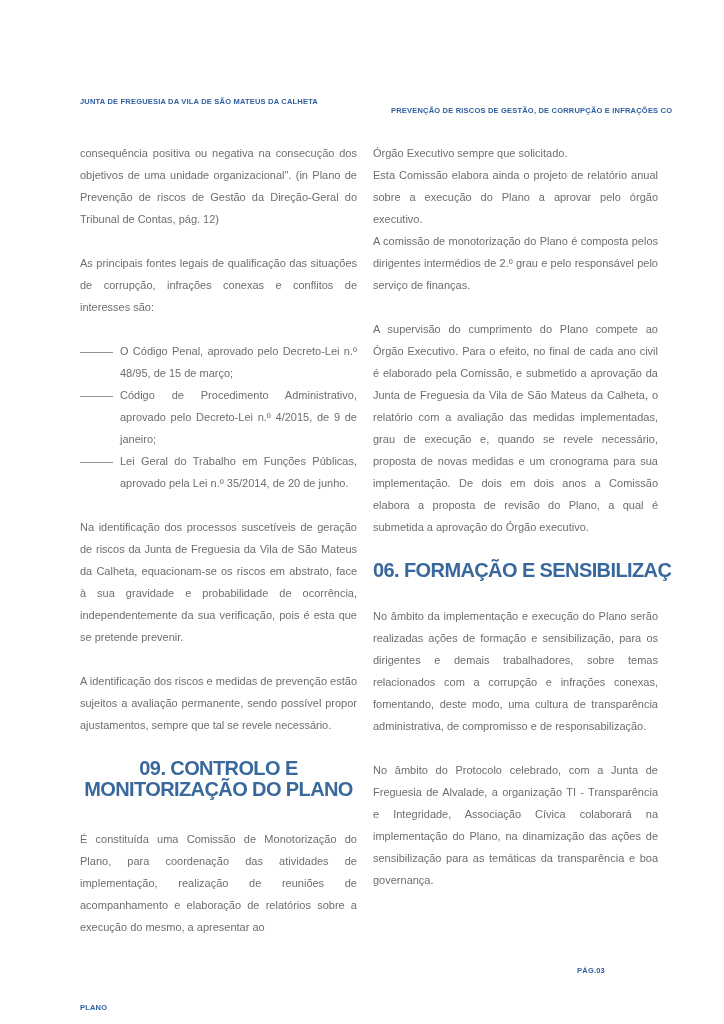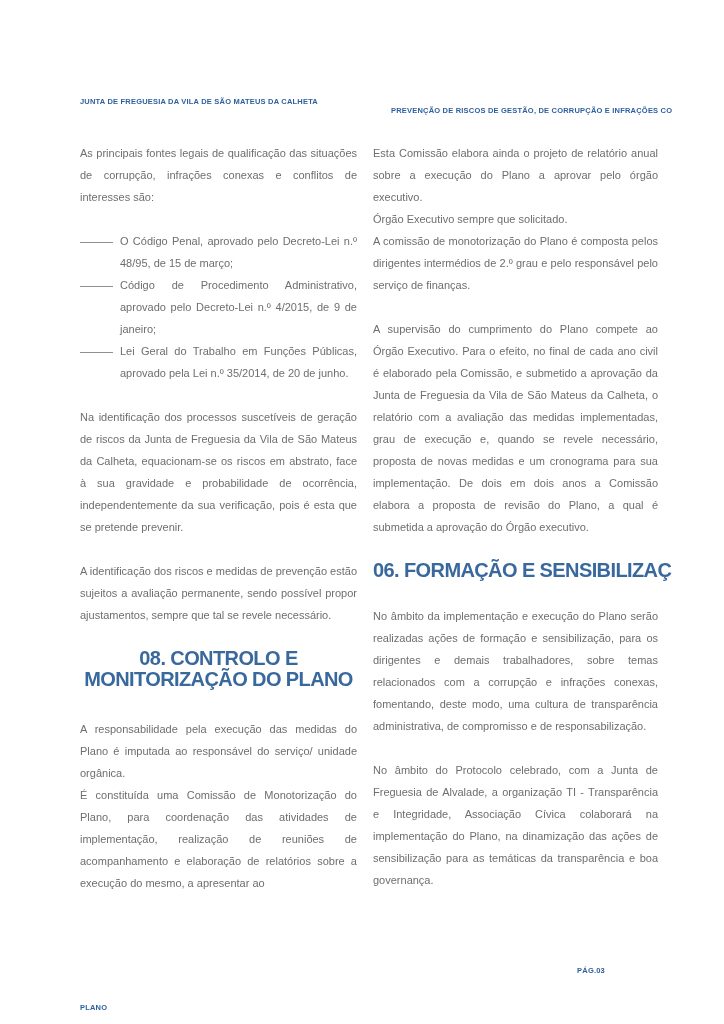--- a/index.html
+++ b/index.html
@@ -59,20 +59,21 @@
 </style>
 </head>
 <body>
 
 <div class="page">
 
   <div class="hdr-left">JUNTA DE FREGUESIA DA VILA DE SÃO MATEUS DA CALHETA</div>
   <div class="hdr-right">PREVENÇÃO DE RISCOS DE GESTÃO, DE CORRUPÇÃO E INFRAÇÕES CONEXAS</div>
 
   <div class="col col-left">
+    <p class="para">consequência positiva ou negativa na consecução dos objetivos de uma unidade organizacional". (in Plano de Prevenção de riscos de Gestão da Direção-Geral do Tribunal de Contas, pág. 12)</p>
     <p class="para">As principais fontes legais de qualificação das situações de corrupção, infrações conexas e conflitos de interesses são:</p>
 
     <div class="src-list">
       <div class="li">
         <span class="dash">———</span>
         <span class="li-text">O Código Penal, aprovado pelo Decreto-Lei n.º 48/95, de 15 de março;</span>
       </div>
       <div class="li">
         <span class="dash">———</span>
         <span class="li-text">Código de Procedimento Administrativo, aprovado pelo Decreto-Lei n.º 4/2015, de 9 de janeiro;</span>
@@ -80,34 +81,33 @@
       <div class="li">
         <span class="dash">———</span>
         <span class="li-text">Lei Geral do Trabalho em Funções Públicas, aprovado pela Lei n.º 35/2014, de 20 de junho.</span>
       </div>
     </div>
 
     <p class="para">Na identificação dos processos suscetíveis de geração de riscos da Junta de Freguesia da Vila de São Mateus da Calheta, equacionam-se os riscos em abstrato, face à sua gravidade e probabilidade de ocorrência, independentemente da sua verificação, pois é esta que se pretende prevenir.</p>
     <p class="para">A identificação dos riscos e medidas de prevenção estão sujeitos a avaliação permanente, sendo possível propor ajustamentos, sempre que tal se revele necessário.</p>
 
     <h2 class="heading">
-      <div>08. CONTROLO E</div>
+      <div>09. CONTROLO E</div>
       <div>MONITORIZAÇÃO DO PLANO</div>
     </h2>
 
     <div class="block">
-      <div class="line-group">A responsabilidade pela execução das medidas do Plano é imputada ao responsável do serviço/ unidade orgânica.</div>
       <div class="line-group">É constituída uma Comissão de Monotorização do Plano, para coordenação das atividades de implementação, realização de reuniões de acompanhamento e elaboração de relatórios sobre a execução do mesmo, a apresentar ao</div>
     </div>
   </div>
 
   <div class="col col-right">
     <div class="block">
+      <div class="line-group">Órgão Executivo sempre que solicitado.</div>
       <div class="line-group">Esta Comissão elabora ainda o projeto de relatório anual sobre a execução do Plano a aprovar pelo órgão executivo.</div>
-      <div class="line-group">Órgão Executivo sempre que solicitado.</div>
       <div class="line-group">A comissão de monotorização do Plano é composta pelos dirigentes intermédios de 2.º grau e pelo responsável pelo serviço de finanças.</div>
     </div>
 
     <p class="para">A supervisão do cumprimento do Plano compete ao Órgão Executivo. Para o efeito, no final de cada ano civil é elaborado pela Comissão, e submetido a aprovação da Junta de Freguesia da Vila de São Mateus da Calheta, o relatório com a avaliação das medidas implementadas, grau de execução e, quando se revele necessário, proposta de novas medidas e um cronograma para sua implementação. De dois em dois anos a Comissão elabora a proposta de revisão do Plano, a qual é submetida a aprovação do Órgão executivo.</p>
 
     <h2 class="heading heading-06">06. FORMAÇÃO E SENSIBILIZAÇÃO</h2>
 
     <p class="para">No âmbito da implementação e execução do Plano serão realizadas ações de formação e sensibilização, para os dirigentes e demais trabalhadores, sobre temas relacionados com a corrupção e infrações conexas, fomentando, deste modo, uma cultura de transparência administrativa, de compromisso e de responsabilização.</p>
     <p class="para">No âmbito do Protocolo celebrado, com a Junta de Freguesia de Alvalade, a organização TI - Transparência e Integridade, Associação Cívica colaborará na implementação do Plano, na dinamização das ações de sensibilização para as temáticas da transparência e boa governança.</p>
   </div>

